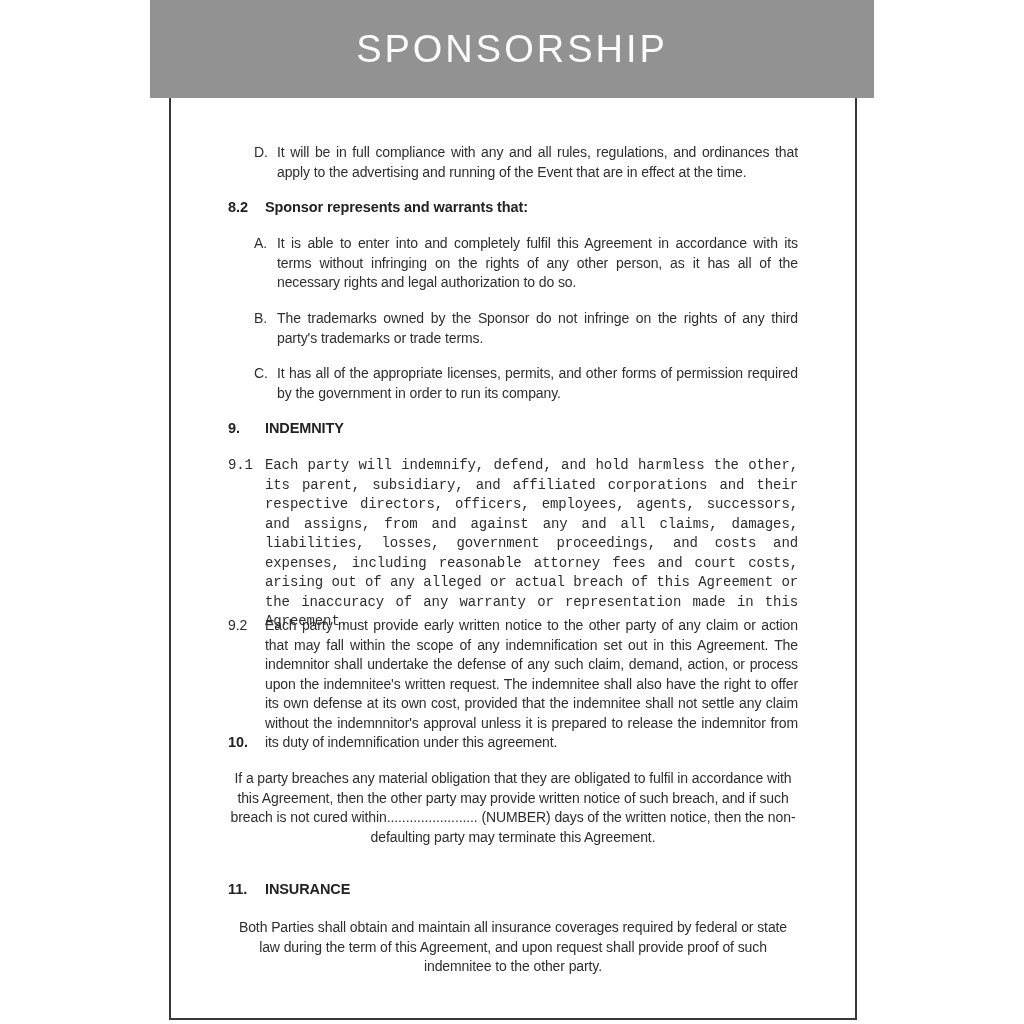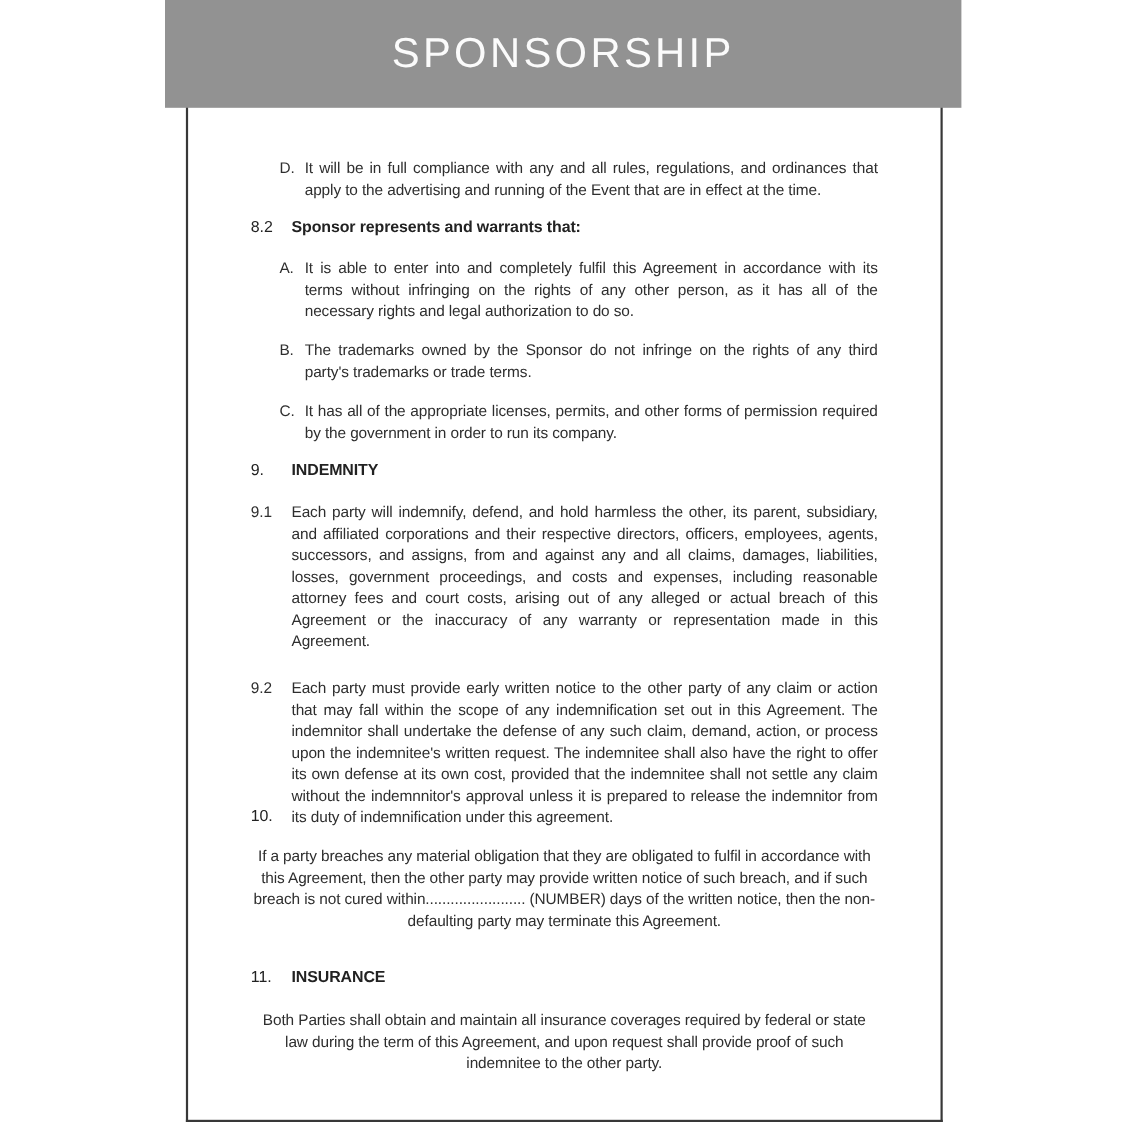--- a/index.html
+++ b/index.html
@@ -75,21 +75,21 @@
   }
   .clause-text {
     flex: 1 1 auto;
     text-align: justify;
   }
   .heading {
     font-weight: bold;
     color: #222222;
     font-size: 14.5px;
   }
-  .heading .num, .heading .marker { font-weight: normal; color: #222222; }
+  .heading .num, .heading .marker { font-weight: bold; color: #222222; }
   .para { text-align: center; }
 </style>
 </head>
 <body>
 
 <div class="canvas">
 
   <div class="page">
 
     <div class="block lettered flexrow" style="top:143px;">
@@ -115,21 +115,21 @@
     <div class="block lettered flexrow" style="top:364px;">
       <span class="marker">C.</span>
       <span class="clause-text">It has all of the appropriate licenses, permits, and other forms of permission required by the government in order to run its company.</span>
     </div>
 
     <div class="block heading flexrow" style="top:419px;">
       <span class="num">9.</span>
       <span>INDEMNITY</span>
     </div>
 
-    <div class="block flexrow" style="top:456px;">
+    <div class="block flexrow" style="top:456px;font-family:Liberation Mono, monospace;">
       <span class="num">9.1</span>
       <span class="clause-text">Each party will indemnify, defend, and hold harmless the other, its parent, subsidiary, and affiliated corporations and their respective directors, officers, employees, agents, successors, and assigns, from and against any and all claims, damages, liabilities, losses, government proceedings, and costs and expenses, including reasonable attorney fees and court costs, arising out of any alleged or actual breach of this Agreement or the inaccuracy of any warranty or representation made in this Agreement.</span>
     </div>
 
     <div class="block flexrow" style="top:616px;">
       <span class="num">9.2</span>
       <span class="clause-text">Each party must provide early written notice to the other party of any claim or action that may fall within the scope of any indemnification set out in this Agreement. The indemnitor shall undertake the defense of any such claim, demand, action, or process upon the indemnitee's written request. The indemnitee shall also have the right to offer its own defense at its own cost, provided that the indemnitee shall not settle any claim without the indemnnitor's approval unless it is prepared to release the indemnitor from its duty of indemnification under this agreement.</span>
     </div>
 
     <div class="block heading flexrow" style="top:733px;">

